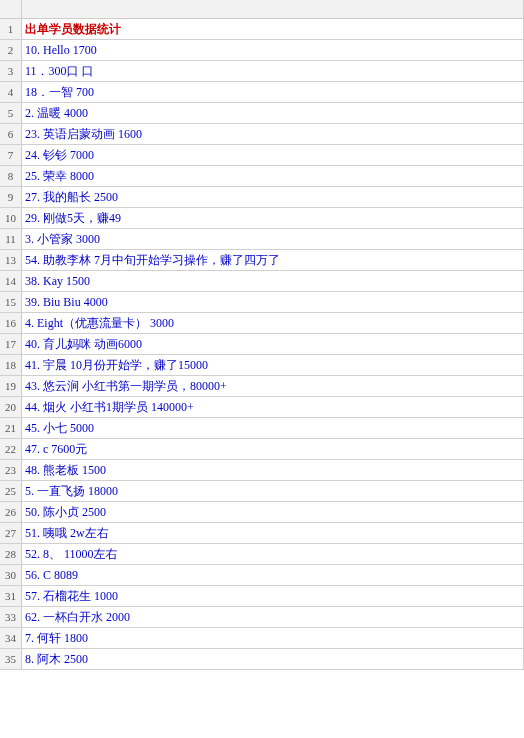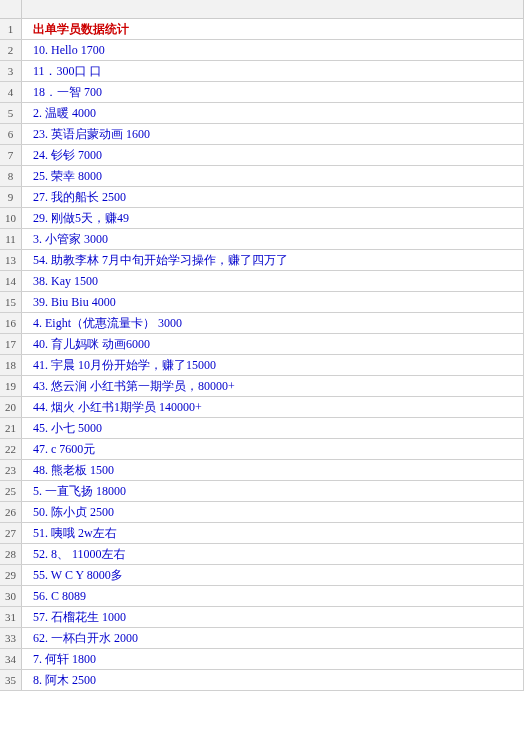--- a/index.html
+++ b/index.html
@@ -60,21 +60,20 @@
     }
     .cell {
       flex: 1;
       padding: 1px 3px;
       line-height: 18px;
       font-size: 12px;
       color: #0000cc;
       white-space: nowrap;
       overflow: hidden;
       border-right: 1px solid #d0d0d0;
-      margin-left: 8px;
     }
     .cell.header-cell {
       color: #cc0000;
       font-weight: bold;
     }
   </style>
 </head>
 <body>
 
 <div class="spreadsheet">
@@ -181,24 +180,20 @@
       </div>
       <div class="row">
         <div class="row-num">27</div>
         <div class="cell">51. 咦哦 2w左右</div>
       </div>
       <div class="row">
         <div class="row-num">28</div>
         <div class="cell">52. 8、 11000左右</div>
       </div>
       <div class="row">
-        <div class="row-num">29</div>
-        <div class="cell">55. W C Y 8000多</div>
-      </div>
-      <div class="row">
         <div class="row-num">30</div>
         <div class="cell">56. C  8089</div>
       </div>
       <div class="row">
         <div class="row-num">31</div>
         <div class="cell">57. 石榴花生 1000</div>
       </div>
       <div class="row">
         <div class="row-num">33</div>
         <div class="cell">62. 一杯白开水 2000</div>

